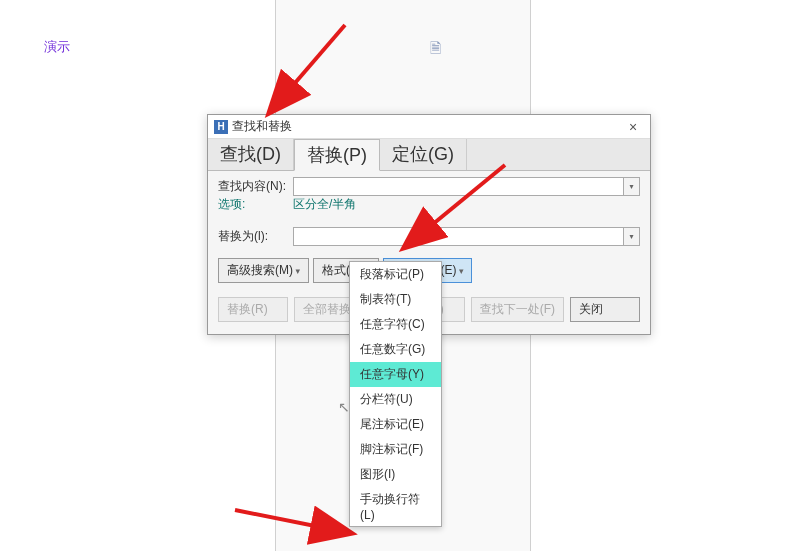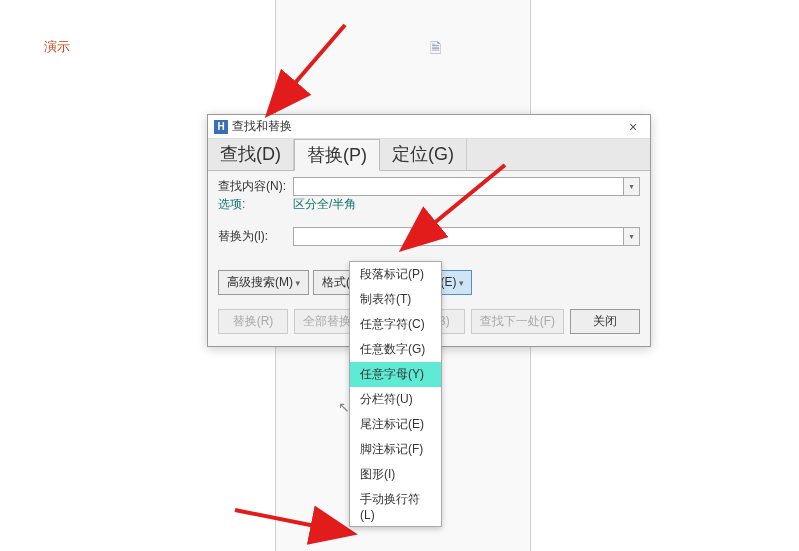--- a/index.html
+++ b/index.html
@@ -13,21 +13,21 @@
       background: #ffffff;
       font-family: "Microsoft YaHei", sans-serif;
       font-size: 12px;
       position: relative;
       overflow: hidden;
     }
     .bg-text {
       position: absolute;
       top: 38px;
       left: 44px;
-      color: #c2410c;
+      color: #6d28d9;
       font-size: 13px;
     }
     .page-bg {
       position: absolute;
       left: 275px;
       top: 0;
       width: 256px;
       height: 551px;
       background: #f9f9f9;
       border-left: 1px solid #d0d0d0;
@@ -129,21 +129,21 @@
     .options-row {
       display: flex;
       font-size: 12px;
       margin-bottom: 14px;
       color: #0f766e;
     }
     .options-row .lbl { width: 75px; }
     .btn-row {
       display: flex;
       gap: 4px;
-      margin-top: 24px;
+      margin-top: 12px;
       margin-bottom: 8px;
     }
     .btn {
       border: 1px solid #999;
       background: #eee;
       font-size: 12px;
       padding: 3px 8px;
       cursor: pointer;
       color: #333;
     }
@@ -163,21 +163,21 @@
       cursor: default;
     }
     .action-row {
       display: flex;
       gap: 6px;
       justify-content: flex-start;
       margin-top: 8px;
       padding-top: 6px;
     }
     .action-row .spacer { flex: 1; }
-    .action-row .btn { min-width: 70px; text-align: center; }
+    .action-row .btn { min-width: 70px; text-align: left; }
     .dropdown-menu {
       position: absolute;
       left: 349px;
       top: 261px;
       width: 93px;
       background: #fff;
       border: 1px solid #aaa;
       box-shadow: 0 2px 6px rgba(0,0,0,0.2);
       z-index: 10;
     }

